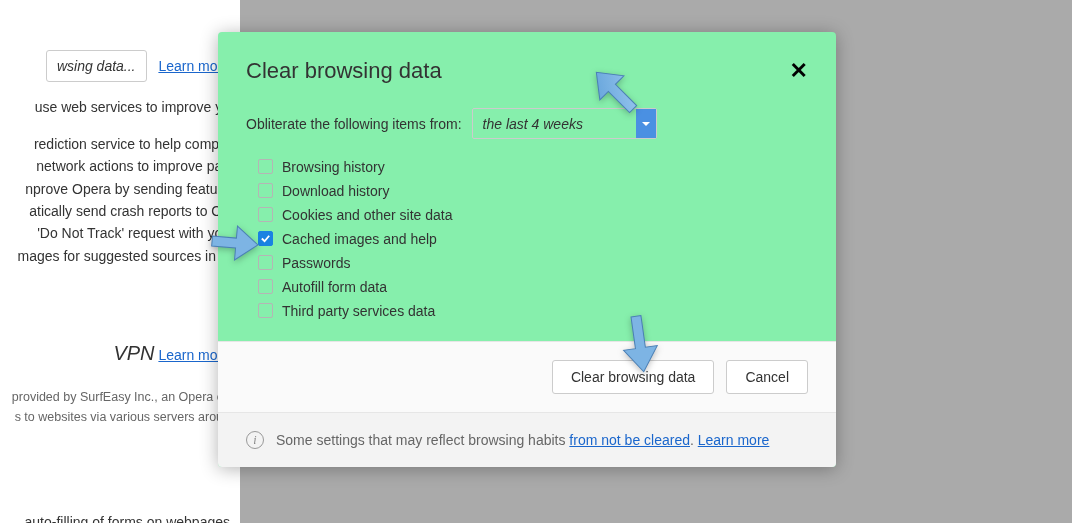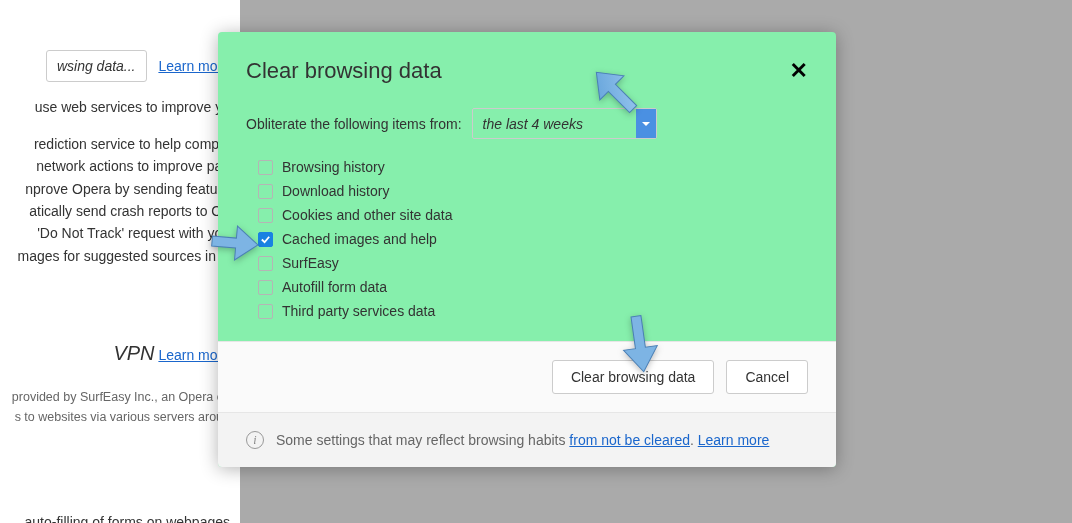--- a/index.html
+++ b/index.html
@@ -107,21 +107,21 @@
       align-items: center;
       justify-content: center;
     }
     .dropdown-caret svg { width: 10px; height: 10px; fill: #fff; }
 
     .checkbox-list {
       padding: 2px 28px 18px 40px;
     }
     .cb-row {
       display: flex;
-      align-items: flex-end;
+      align-items: flex-start;
       gap: 9px;
       padding: 4px 0;
     }
     .cb-box {
       width: 15px;
       height: 15px;
       border: 1px solid #b5b5b5;
       border-radius: 2px;
       display: flex;
       align-items: center;
@@ -252,21 +252,21 @@
       <div class="cb-row">
         <span class="cb-box checked">
           <svg viewBox="0 0 12 12">
             <path d="M2 6 L5 9 L10 3" stroke="#fff" stroke-width="2" fill="none"></path>
           </svg>
         </span>
         <span class="cb-label">Cached images and help</span>
       </div>
       <div class="cb-row">
         <span class="cb-box"></span>
-        <span class="cb-label">SurfEasy</span>
+        <span class="cb-label">Passwords</span>
       </div>
       <div class="cb-row">
         <span class="cb-box"></span>
         <span class="cb-label">Autofill form data</span>
       </div>
       <div class="cb-row">
         <span class="cb-box"></span>
         <span class="cb-label">Third party services data</span>
       </div>
     </div>

